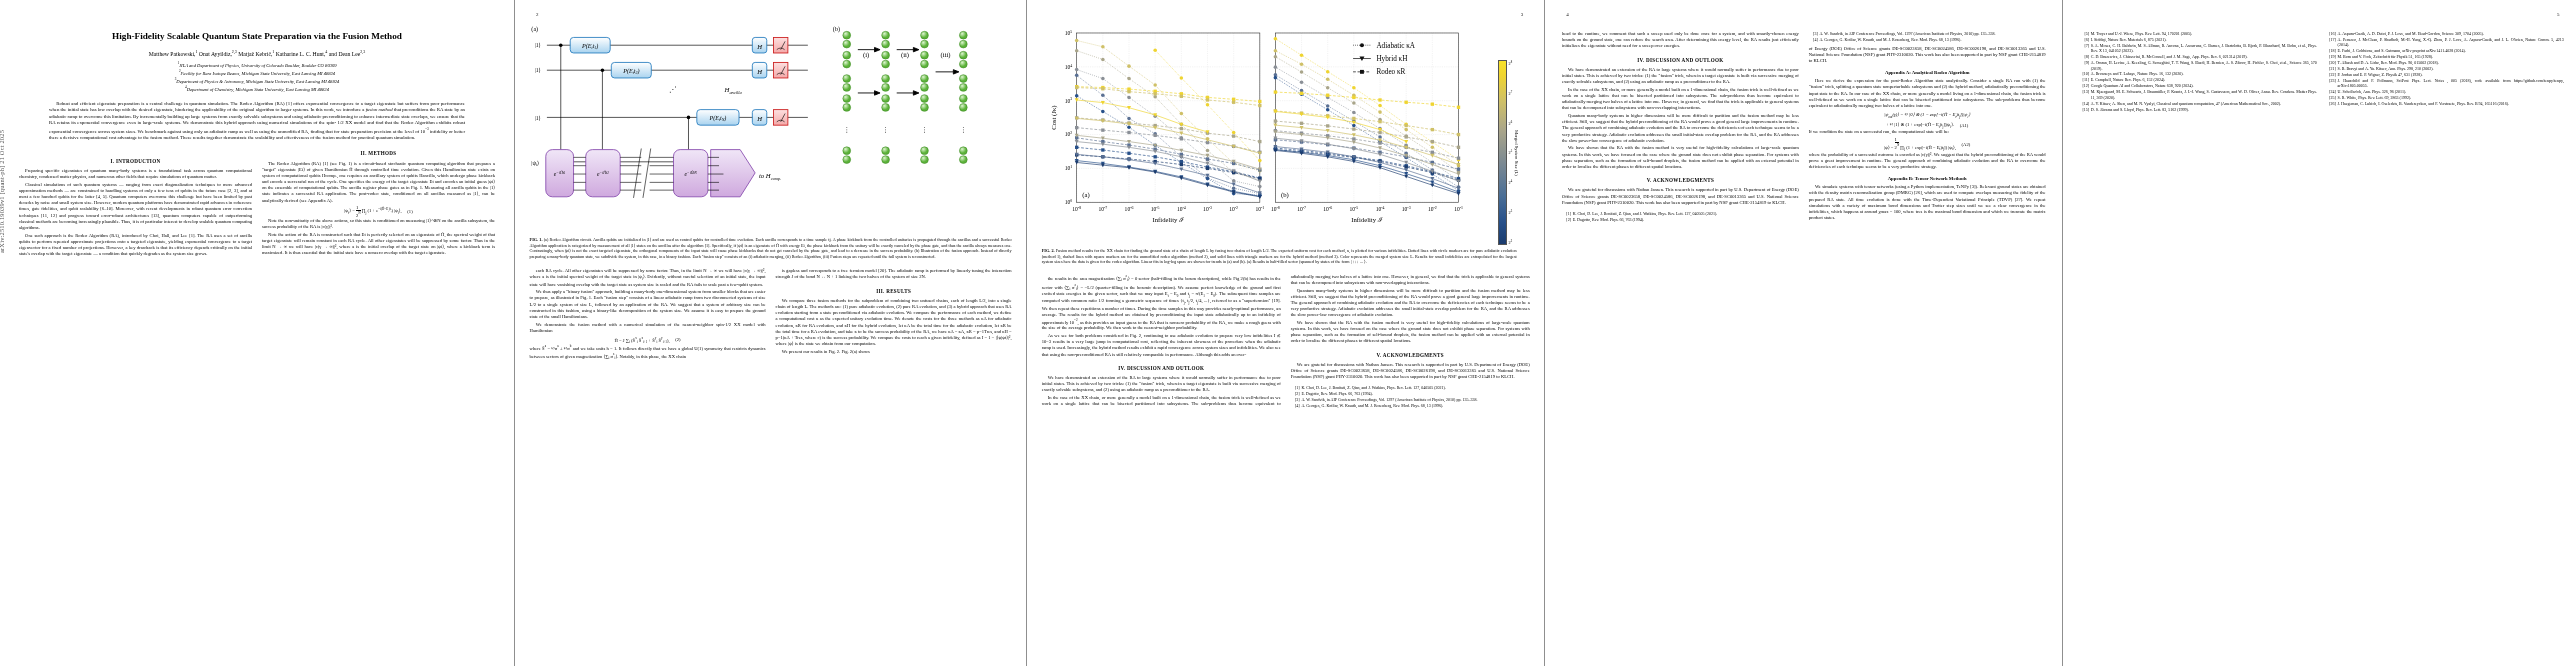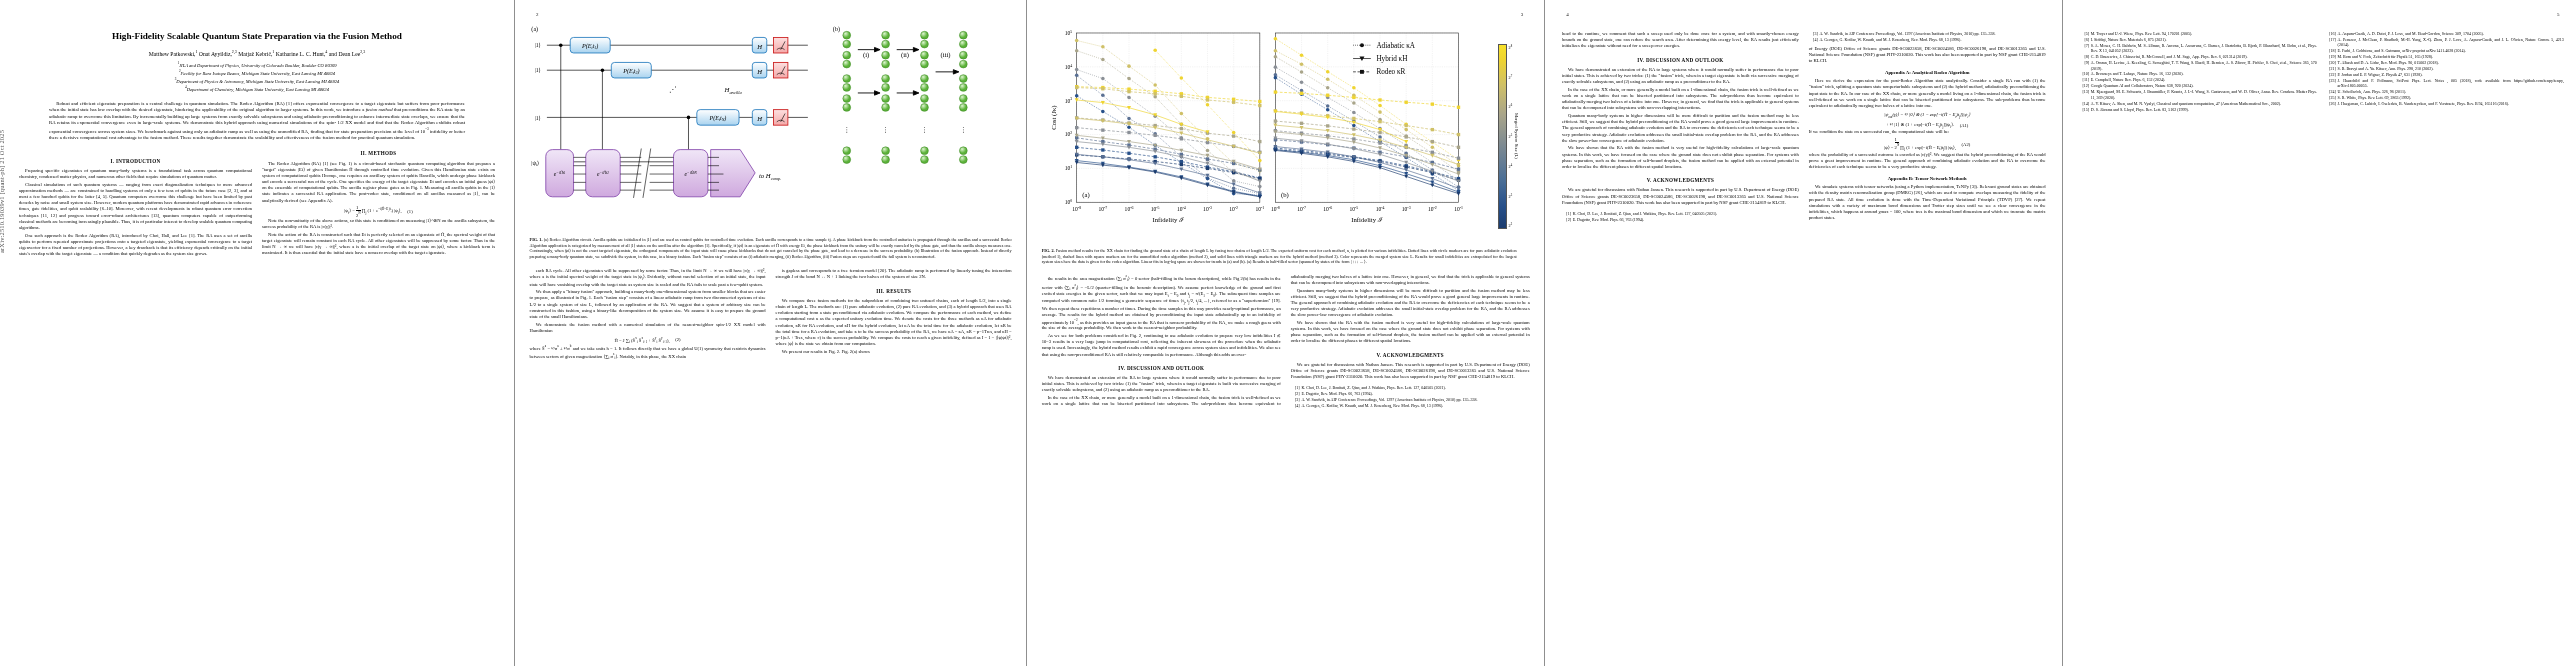--- a/index.html
+++ b/index.html
@@ -40,21 +40,21 @@
   .eqno{font-style:normal;}
 
   .figcap{font-size:4.2px;text-align:justify;line-height:1.3;margin:3.3px 0 5.6px 0;}
   .figcap b{font-weight:bold;}
 
   
   .fig1{width:100%;}
   .fig1 svg{display:block;}
 
   
-  .fig2wrap{display:flex;align-items:center;gap:17px;}
+  .fig2wrap{display:flex;align-items:flex-end;gap:17px;}
   .cb-wrap{display:flex;align-items:center;gap:1.7px;padding-top:4.4px;}
   .cbar{width:7.2px;height:183px;border:0.6px solid #555;
         background:linear-gradient(to top,#1c3c6e 0%,#27508a 12%,#4a6e96 26%,#7d8a92 45%,#a9a58a 62%,#cfc067 78%,#efd430 92%,#f7e12a 100%);}
   .cbticks{display:flex;flex-direction:column;justify-content:space-between;height:185px;font-size:4.2px;}
   .cbtitle{writing-mode:vertical-rl;font-size:4.7px;height:183px;display:flex;align-items:center;justify-content:center;}
 
   .refs{font-size:4px;line-height:1.3;}
   .ref{display:flex;gap:1.7px;margin-bottom:0.8px;text-align:justify;}
   .ref .num{flex:0 0 9px;text-align:right;}
   .ref .txt{flex:1 1 auto;}

